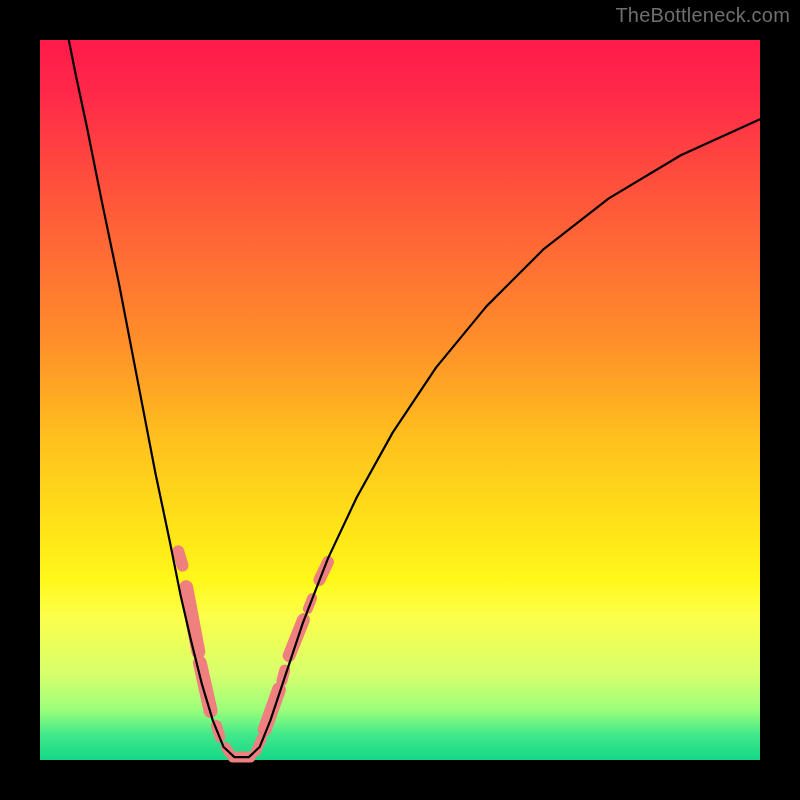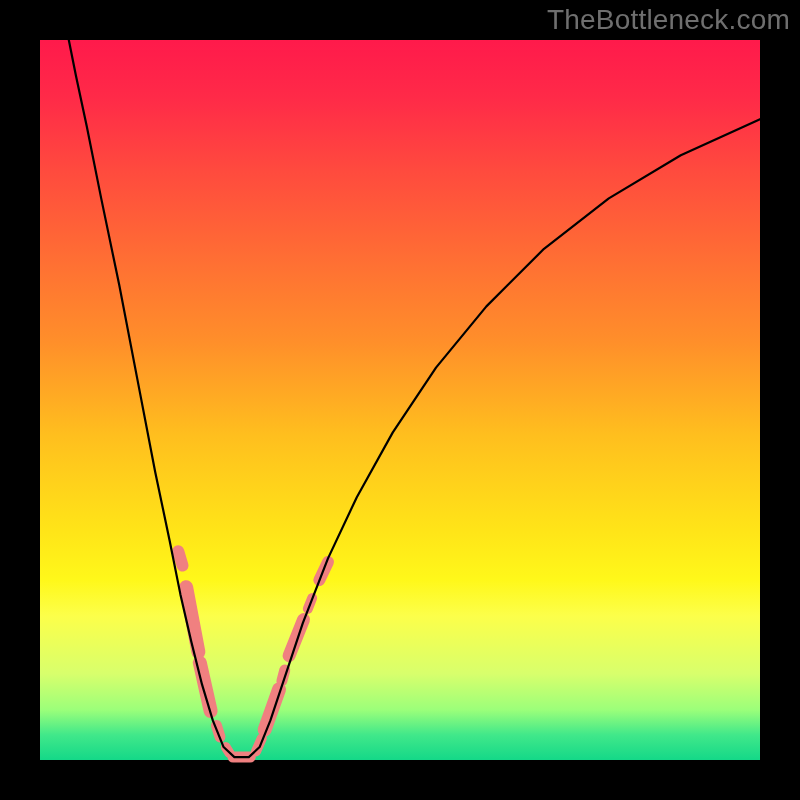--- a/index.html
+++ b/index.html
@@ -17,21 +17,21 @@
     top: 0;
     width: 800px;
     height: 800px;
     background: #000;
   }
   .watermark {
     position: absolute;
     top: 4px;
     right: 10px;
     color: #6f6f6f;
-    font-size: 28px;
+    font-size: 20px;
     font-weight: 500;
     letter-spacing: 0.2px;
   }
   svg {
     position: absolute;
     left: 0;
     top: 0;
   }
 </style>
 </head>

